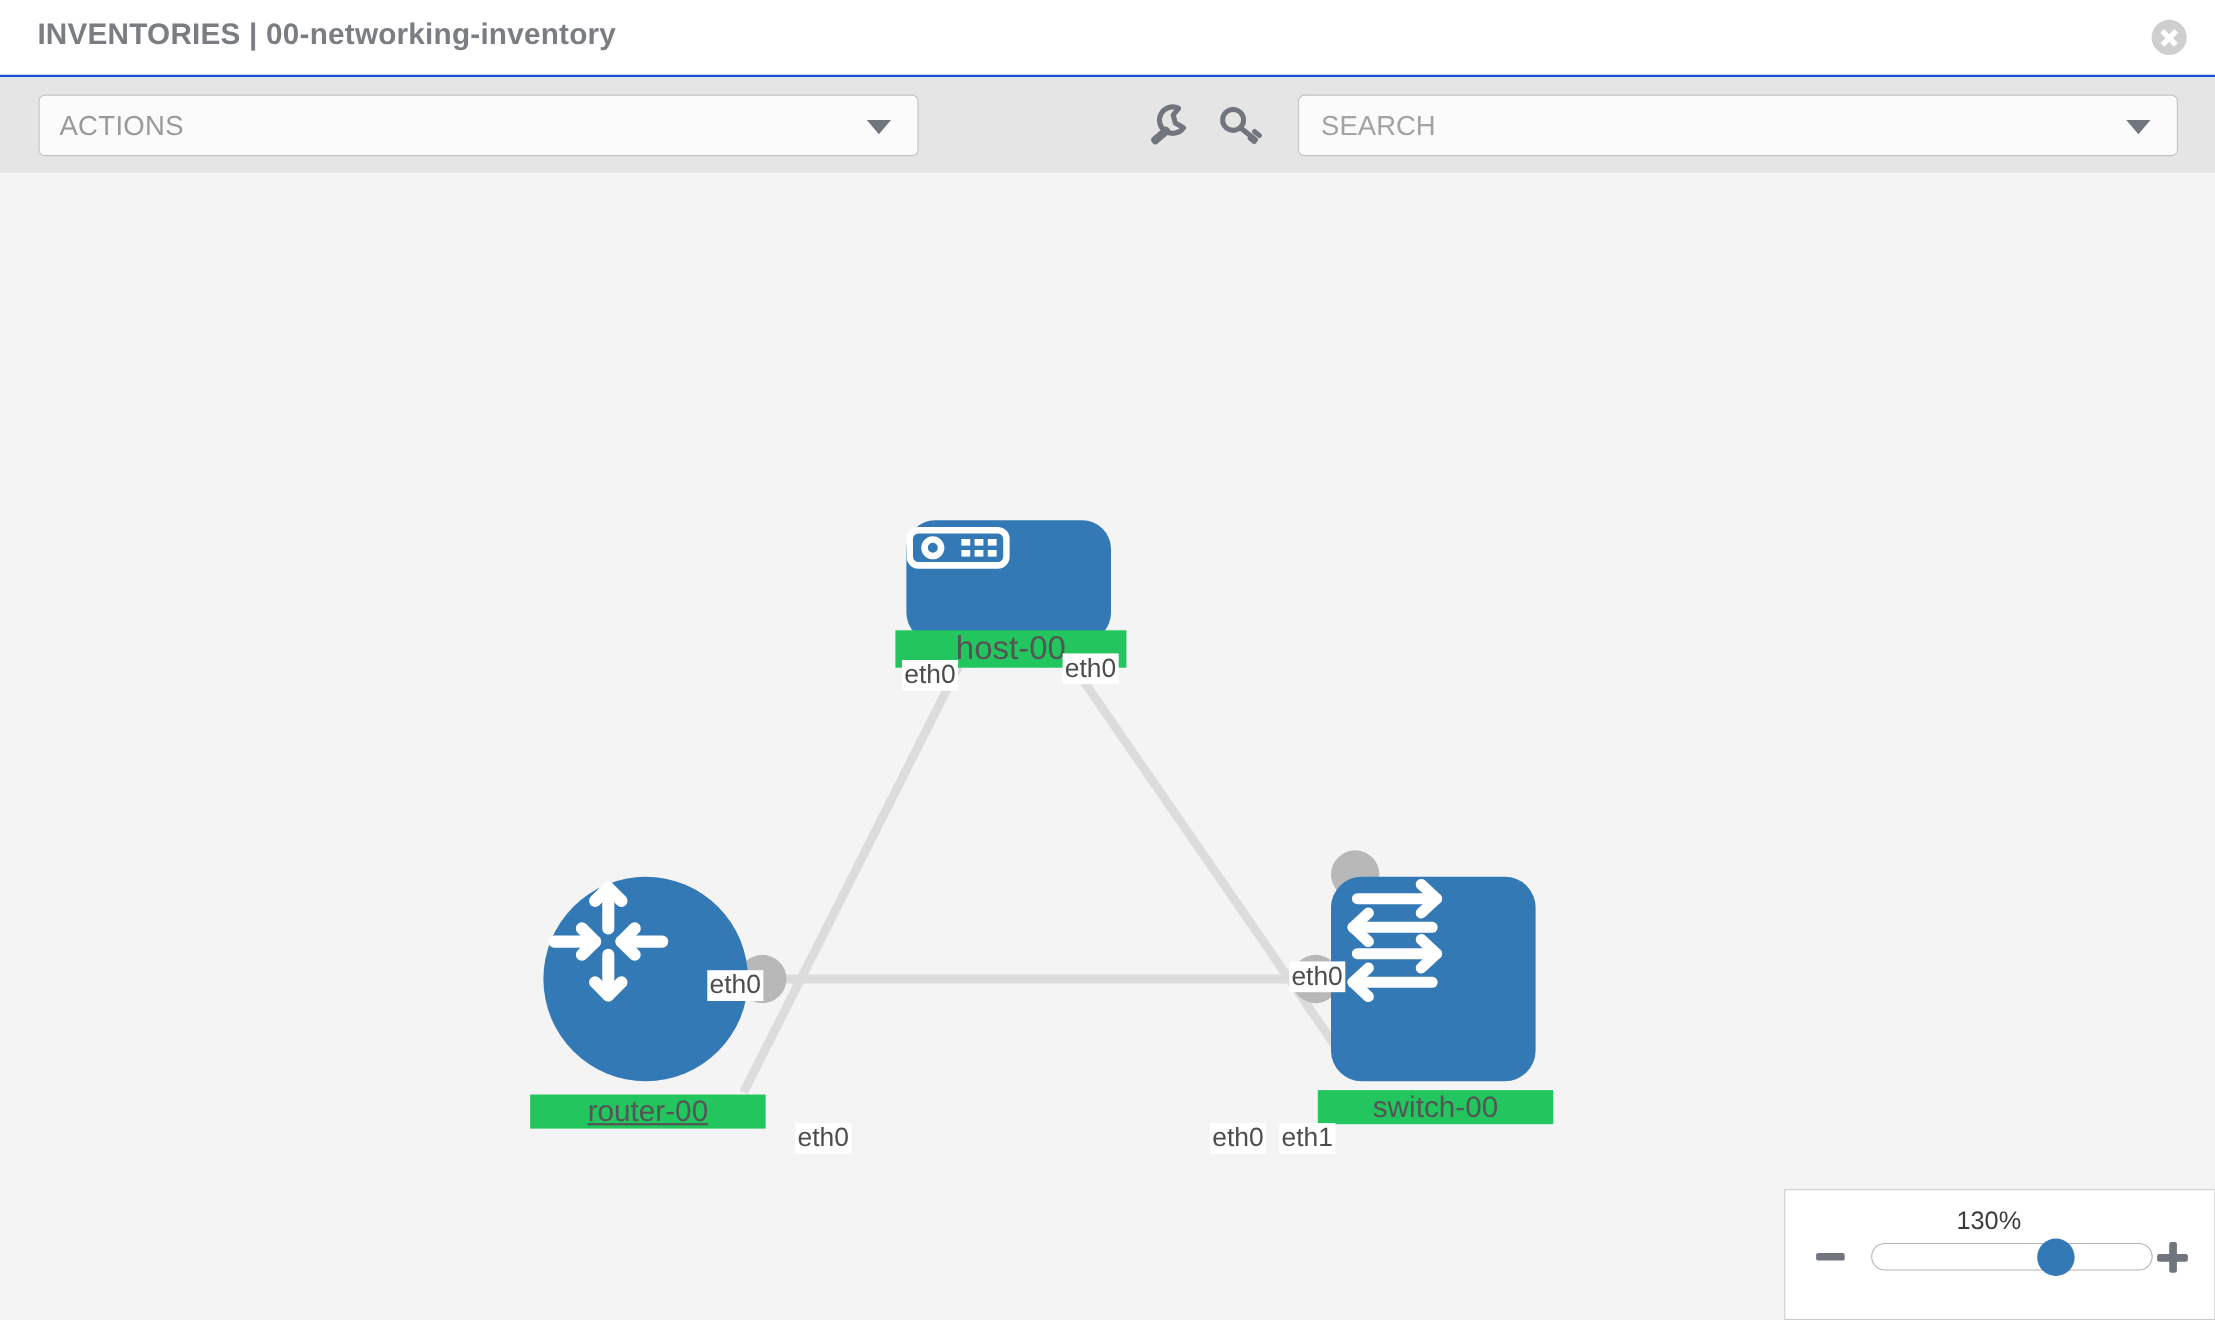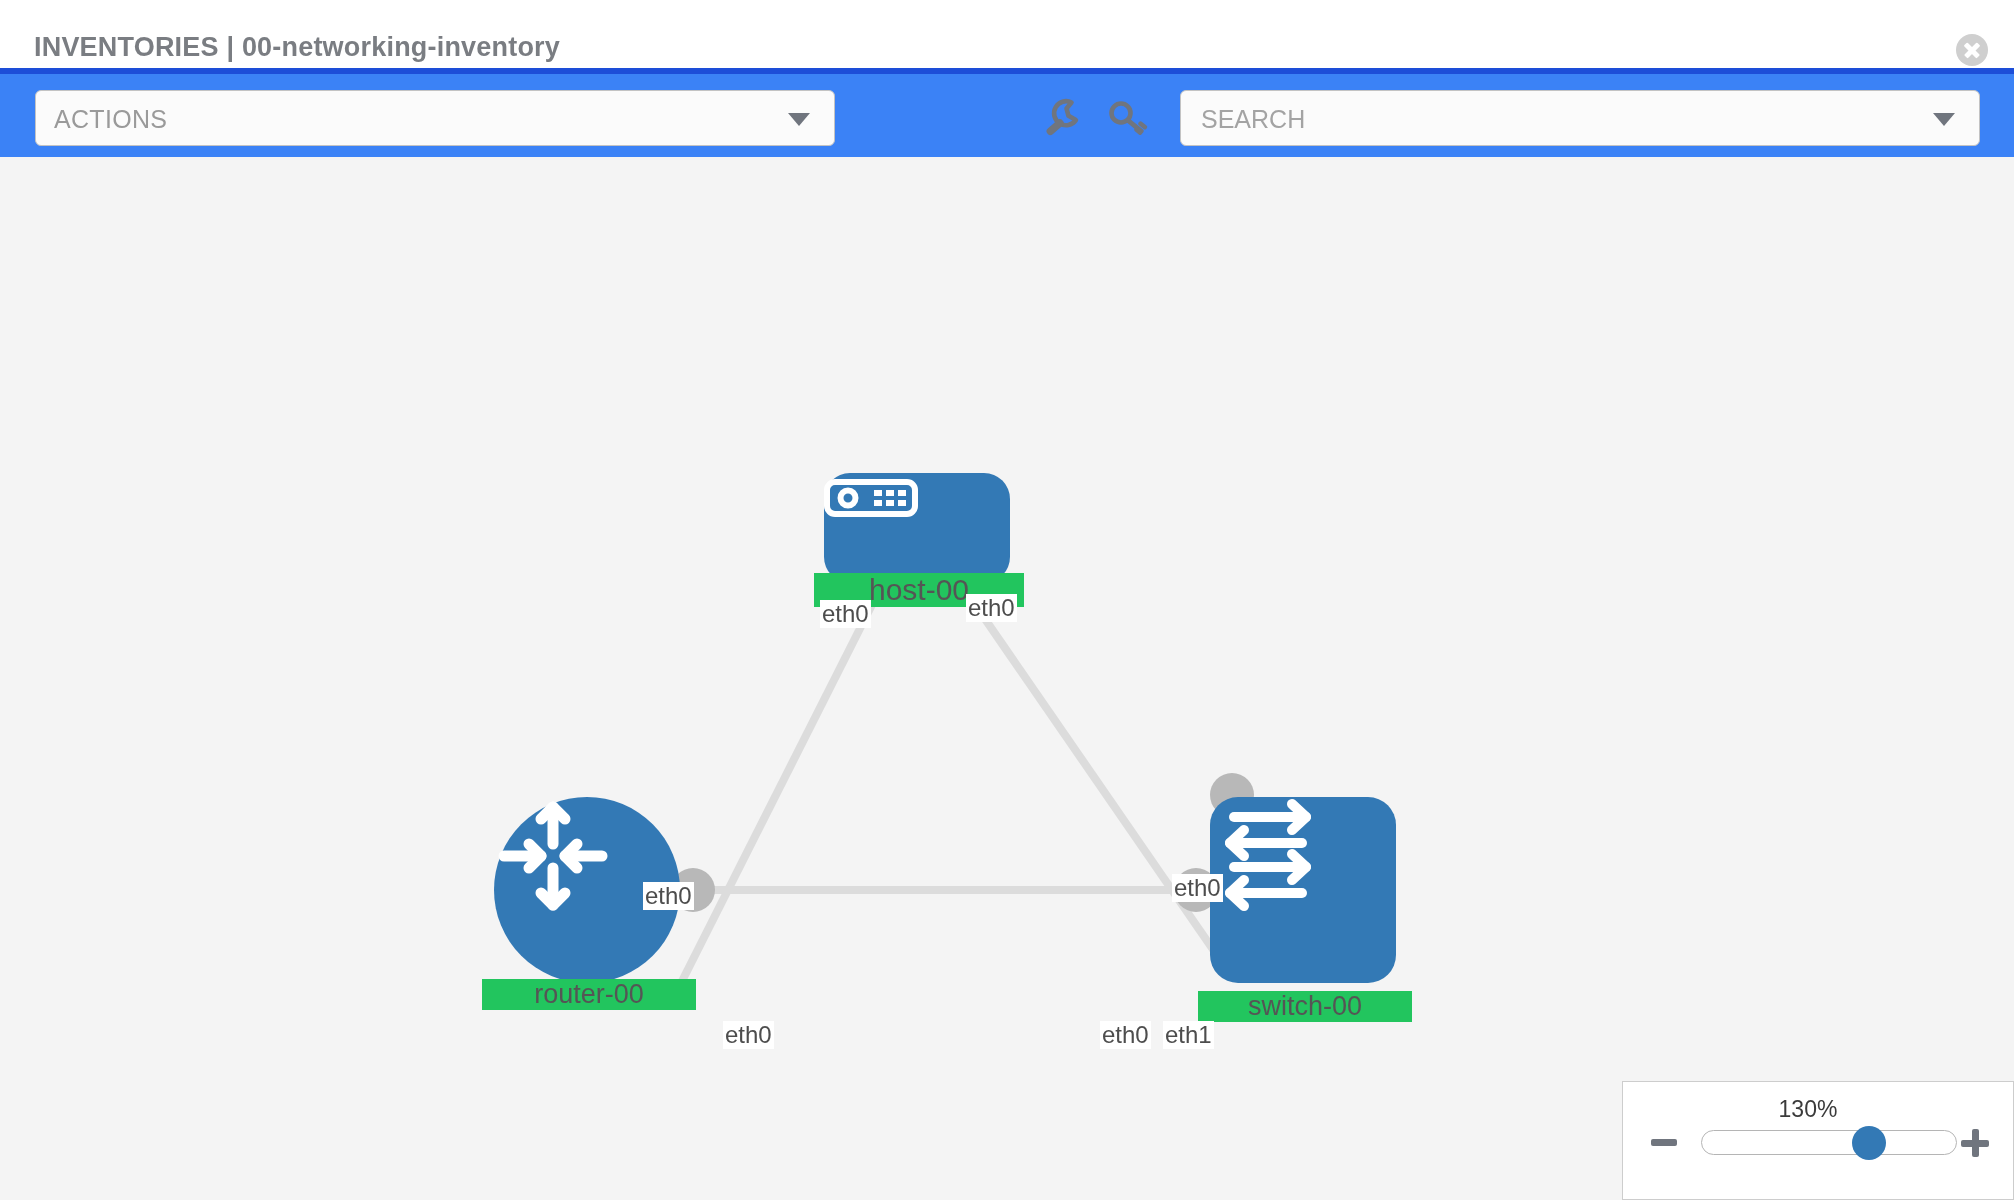--- a/index.html
+++ b/index.html
@@ -11,21 +11,21 @@
     width: 2014px;
     height: 1200px;
     font-family: "Liberation Sans", sans-serif;
     overflow: hidden;
     position: relative;
   }
 
   
   .header {
     position: absolute;
-    left: 0; top: 16px;
+    left: 0; top: 0;
     width: 2014px;
     height: 68px;
     background: #ffffff;
     box-sizing: border-box;
   }
   .header-title {
     position: absolute;
     left: 34px;
     top: 16px;
     font-size: 27px;
@@ -55,22 +55,22 @@
   }
   .close-btn .x1 { transform: rotate(45deg); }
   .close-btn .x2 { transform: rotate(-45deg); }
 
   
   .toolbar {
     position: absolute;
     left: 0; top: 68px;
     width: 2014px;
     height: 110px;
-    background: #3b82f6;
-    border-top: 6px solid #1d4ed8;
+    background: #e5e5e5;
+    border-top: 2px solid #1d4ed8;
     border-bottom: 2px solid #b9b9b9;
     box-sizing: border-box;
   }
   .actions-select {
     position: absolute;
     left: 35px;
     top: 16px;
     width: 800px;
     height: 56px;
     background: #fbfbfb;
@@ -176,22 +176,23 @@
     font-size: 30px;
   }
 
   
   #node-router .node-shape {
     left: 0; top: 0;
     width: 186px; height: 186px;
     border-radius: 50%;
   }
   #node-router .node-label {
-    left: -12px; top: 182px;
+    left: -12px; top: 198px;
     width: 210px;
+    text-decoration: underline;
   }
 
   
   #node-switch .node-shape {
     left: 0; top: 0;
     width: 186px; height: 186px;
     border-radius: 28px;
   }
   #node-switch .node-label {
     left: -12px; top: 194px;

